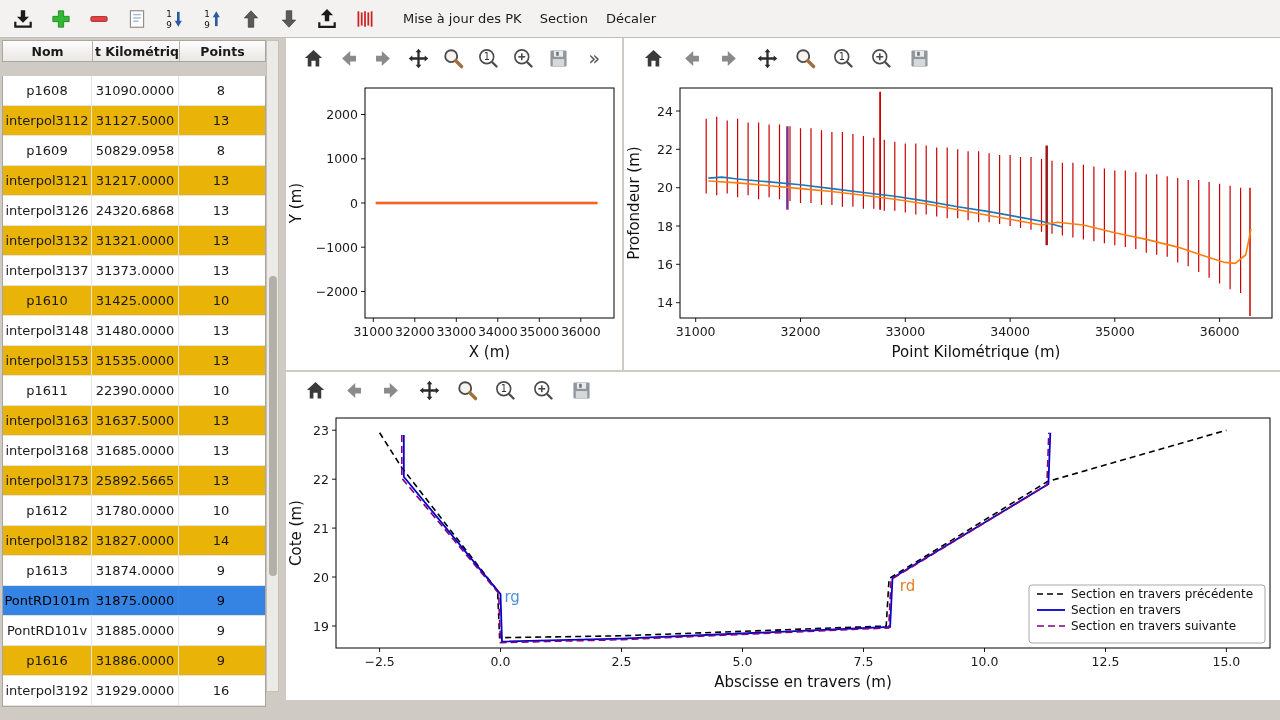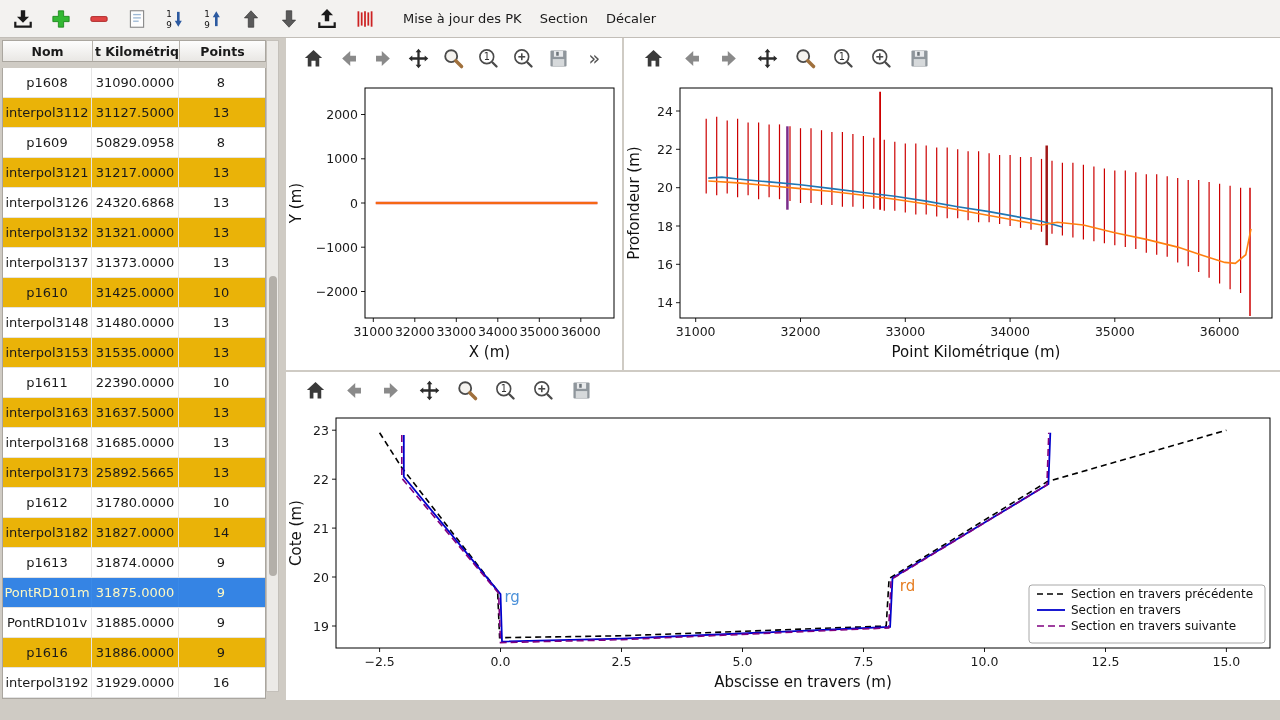--- a/index.html
+++ b/index.html
@@ -14,25 +14,25 @@
   .tb-texts{display:flex;align-items:center;gap:0;margin-left:10px}
   .tb-text{padding:5px 9px;border-radius:3px;cursor:pointer;font-size:13px}
 
   
   .left-panel{position:absolute;top:40px;left:2px;width:277px;height:488px}
   .thead{display:flex;height:22px;background:linear-gradient(#fdfdfd,#e9e7e4);
     border:1px solid #aaa69f;font-weight:bold;width:264px}
   .th{display:flex;align-items:center;justify-content:center;font-size:12.5px;
     border-right:1px solid #b7b3ac;overflow:hidden;white-space:nowrap}
   .th-nom{width:90px}.th-pk{width:87px;justify-content:flex-start;padding-left:2px}.th-points{width:85px;border-right:none}
-  .tbody{position:absolute;top:28px;left:0;width:264px;background:#fff;border:1px solid #aaa69f;border-top:none}
+  .tbody{position:absolute;top:36px;left:0;width:264px;background:#fff;border:1px solid #aaa69f;border-top:none}
   .trow{display:flex;height:30px;border-bottom:1px solid #e3e3e3;background:#fff;cursor:default}
   .trow.alt{background:#eab308}
   .trow.selected{background:#3584e4}
-  .trow.selected .td{color:#fef9c3;border-right-color:#3a8ae8}
+  .trow.selected .td{color:#000000;border-right-color:#3a8ae8}
   .td{display:flex;align-items:center;justify-content:center;font-size:13px;border-right:1px solid #e6e6e6;overflow:hidden;white-space:nowrap}
   .td0{width:89px}.td1{width:87px}.td2{width:84px;border-right:none}
   .vscrollbar{position:absolute;top:0;right:0;width:13px;height:652px;background:#eceae7;border:1px solid #c4c0ba}
   .vthumb{position:absolute;left:1.5px;width:8px;top:235px;height:300px;border-radius:4px;background:#b3afa9}
 
   
   .plot-panel{position:absolute;background:#fff}
   #panel-plan{left:286px;top:38px;width:336px;height:332px}
   #panel-profile{left:624px;top:38px;width:656px;height:332px}
   #panel-cross{left:286px;top:372px;width:994px;height:328px}

